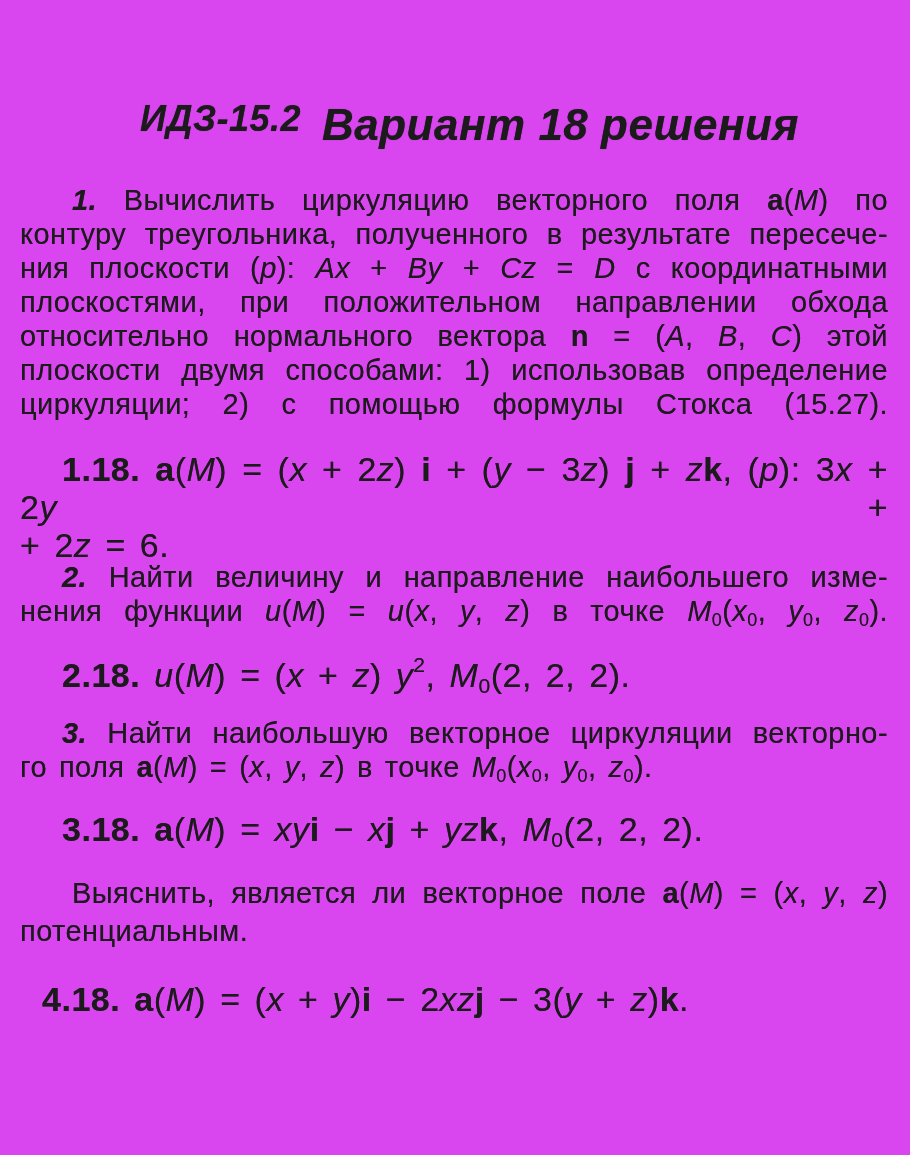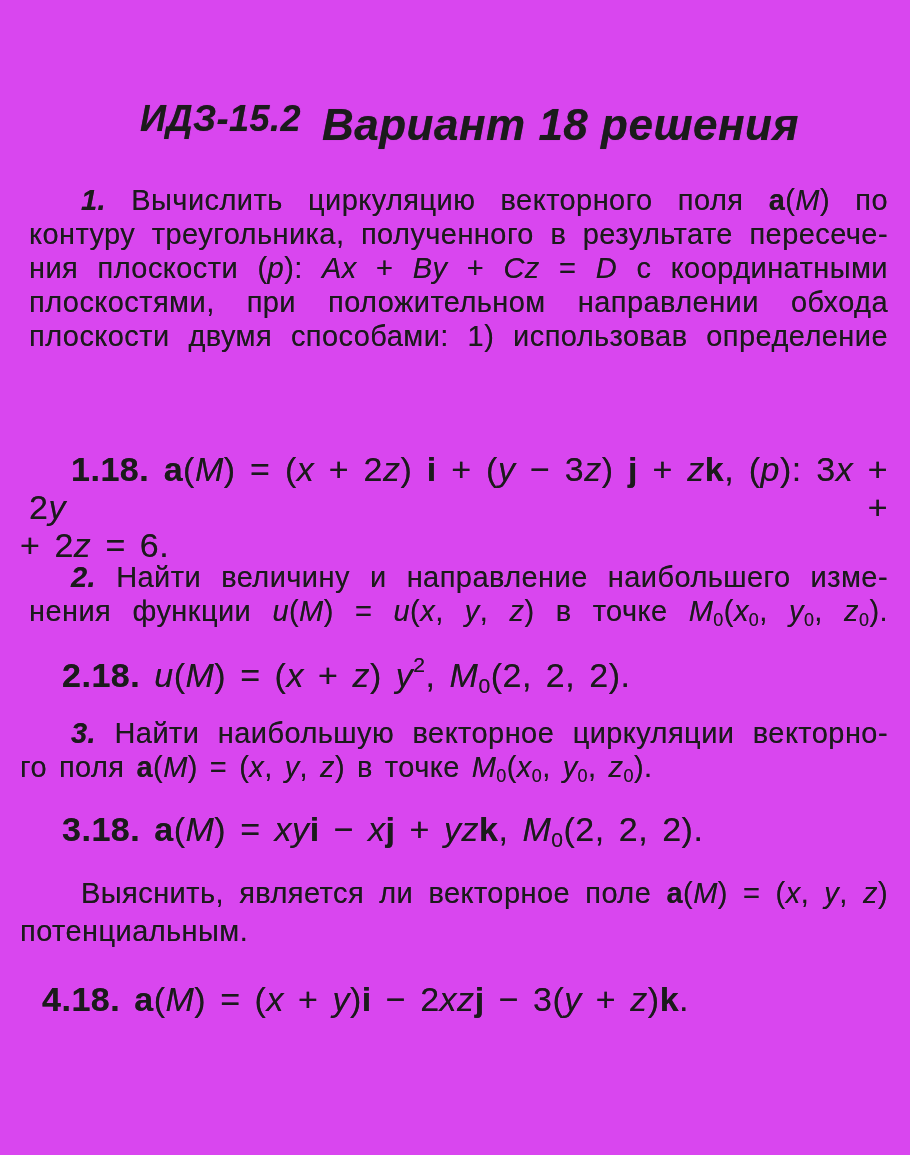--- a/index.html
+++ b/index.html
@@ -56,21 +56,20 @@
     letter-spacing: 0.015em;
     text-shadow: 0 0 0.6px rgba(0,0,0,0.55);
   }
   .para { line-height: 34px; }
   .form { line-height: 38px; font-size: 34px; }
 
   .line { white-space: normal; }
   .just {
     text-align: justify;
     text-align-last: justify;
-    margin-left: 9px;
   }
   .indent    { text-indent: 52px; }
   .indent-sm { text-indent: 42px; }
   .indent-xs { text-indent: 22px; }
 
   .s-r  { font-style: normal; font-weight: normal; }
   .s-i  { font-style: italic; font-weight: normal; }
   .s-b  { font-style: normal; font-weight: bold; }
   .s-bi { font-style: italic; font-weight: bold; }
   .s-sub { font-size: 62%; vertical-align: -16%; font-style: normal; }
@@ -84,21 +83,23 @@
   <div class="title-row">
     <span class="title-code">ИДЗ-15.2</span>
     <span class="title-variant">Вариант 18 решения</span>
   </div>
 
   <div class="block para" style="top:183px">
     <div class="line just indent"><span class="s-bi">1.</span><span class="s-r"> Вычислить циркуляцию векторного поля </span><span class="s-b">a</span><span class="s-r">(</span><span class="s-i">M</span><span class="s-r">) по</span></div>
     <div class="line just"><span class="s-r">контуру треугольника, полученного в результате пересече-</span></div>
     <div class="line just"><span class="s-r">ния плоскости (</span><span class="s-i">p</span><span class="s-r">): </span><span class="s-i">Ax</span><span class="s-r"> + </span><span class="s-i">By</span><span class="s-r"> + </span><span class="s-i">Cz</span><span class="s-r"> = </span><span class="s-i">D</span><span class="s-r"> с координатными</span></div>
     <div class="line just"><span class="s-r">плоскостями, при положительном направлении обхода</span></div>
+    <div class="line just"><span class="s-r">относительно нормального вектора </span><span class="s-b">n</span><span class="s-r"> = (</span><span class="s-i">A</span><span class="s-r">, </span><span class="s-i">B</span><span class="s-r">, </span><span class="s-i">C</span><span class="s-r">) этой</span></div>
     <div class="line just"><span class="s-r">плоскости двумя способами: 1) использовав определение</span></div>
+    <div class="line just"><span class="s-r">циркуляции; 2) с помощью формулы Стокса (15.27).</span></div>
   </div>
 
   <div class="block form" style="top:450px">
     <div class="line just indent-sm"><span class="s-b">1.18. </span><span class="s-b">a</span><span class="s-r">(</span><span class="s-i">M</span><span class="s-r">) = (</span><span class="s-i">x</span><span class="s-r"> + 2</span><span class="s-i">z</span><span class="s-r">) </span><span class="s-b">i</span><span class="s-r"> + (</span><span class="s-i">y</span><span class="s-r"> − 3</span><span class="s-i">z</span><span class="s-r">) </span><span class="s-b">j</span><span class="s-r"> + </span><span class="s-i">z</span><span class="s-b">k</span><span class="s-r">, (</span><span class="s-i">p</span><span class="s-r">): 3</span><span class="s-i">x</span><span class="s-r"> + 2</span><span class="s-i">y</span><span class="s-r"> +</span></div>
     <div class="line"><span class="s-r">+ 2</span><span class="s-i">z</span><span class="s-r"> = 6.</span></div>
   </div>
 
   <div class="block para" style="top:560px">
     <div class="line just indent-sm"><span class="s-bi">2.</span><span class="s-r"> Найти величину и направление наибольшего изме-</span></div>
     <div class="line just"><span class="s-r">нения функции </span><span class="s-i">u</span><span class="s-r">(</span><span class="s-i">M</span><span class="s-r">) = </span><span class="s-i">u</span><span class="s-r">(</span><span class="s-i">x</span><span class="s-r">, </span><span class="s-i">y</span><span class="s-r">, </span><span class="s-i">z</span><span class="s-r">) в точке </span><span class="s-i">M</span><span class="s-sub">0</span><span class="s-r">(</span><span class="s-i">x</span><span class="s-sub">0</span><span class="s-r">, </span><span class="s-i">y</span><span class="s-sub">0</span><span class="s-r">, </span><span class="s-i">z</span><span class="s-sub">0</span><span class="s-r">).</span></div>

